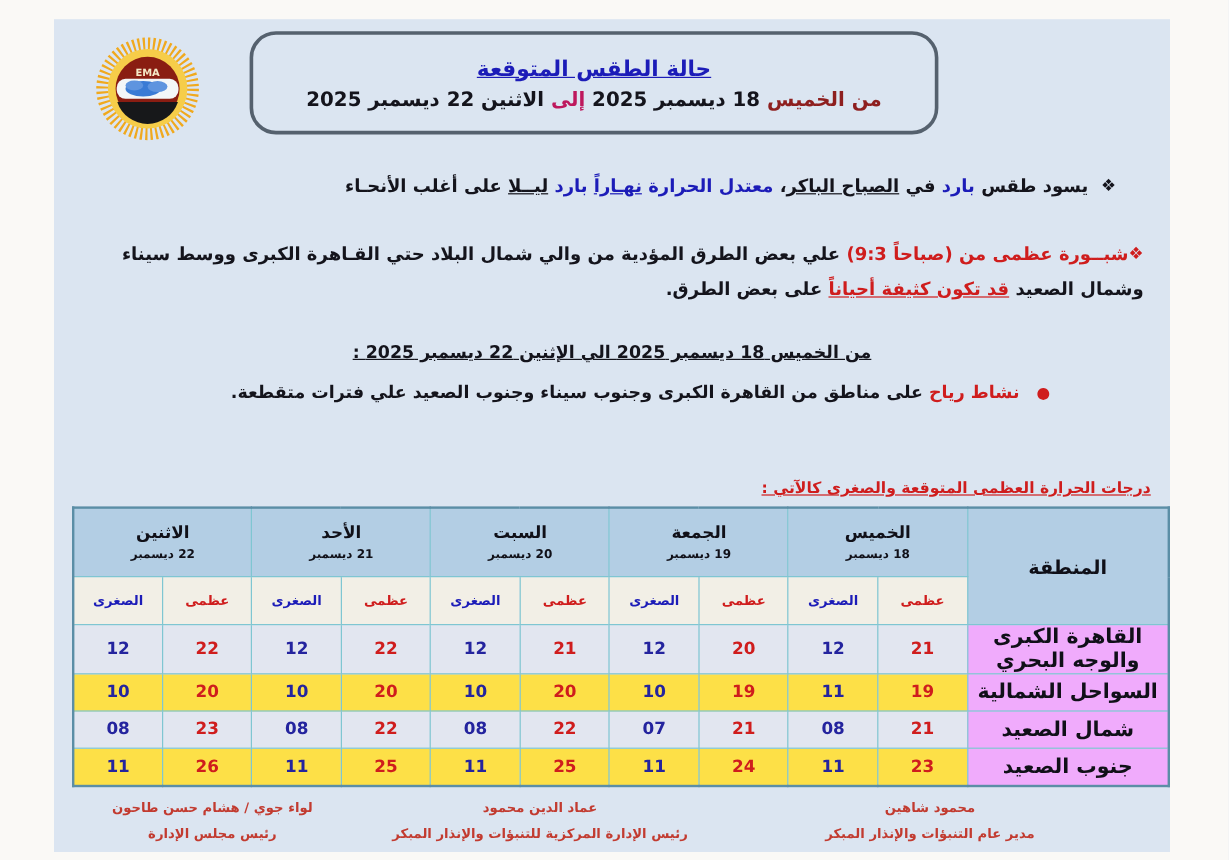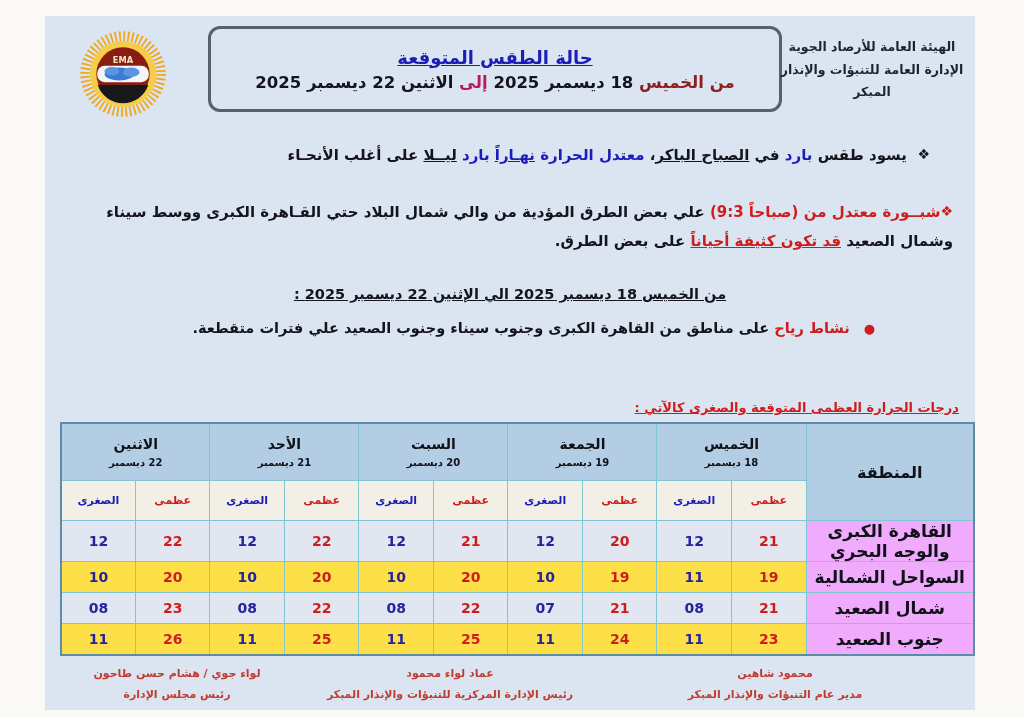--- a/index.html
+++ b/index.html
@@ -10,21 +10,21 @@
     overflow:hidden;
   }
   .page{
     position:absolute;left:45px;top:16px;width:930px;height:694px;
     background:#dbe5f1;
   }
   
   .logo{position:absolute;left:32px;top:12px;width:92px;height:92px;}
   .title-box{
     position:absolute;left:163px;top:10px;width:568px;height:80px;
-    border:3px solid #55616e;border-radius:12px;
+    border:3px solid #55616e;border-radius:22px;
     display:flex;flex-direction:column;justify-content:center;align-items:center;
     gap:5px;
   }
   .title-line1{
     color:#1c1cb8;font-size:18px;font-weight:bold;
     text-decoration:underline;
   }
   .title-line2{font-size:16.5px;font-weight:bold;color:#14141c;direction:rtl;}
   .title-line2 .dred{color:#8e1f1f;}
   .title-line2 .blue{color:#be185d;}
@@ -105,28 +105,24 @@
       <ellipse cx="38" cy="47" rx="8" ry="4.5" fill="#5e94df"></ellipse>
       <text x="50" y="38" text-anchor="middle" font-size="9" font-weight="bold" fill="#f5e9c8">EMA</text>
     </svg>
   </div>
 
   <div class="title-box">
     <div class="title-line1">حالة الطقس المتوقعة</div>
     <div class="title-line2"><span class="dred">من الخميس </span><span>18 ديسمبر 2025 </span><span class="blue">إلى </span><span>الاثنين 22 ديسمبر 2025</span></div>
   </div>
 
-  <div class="agency">
-    <div>الهيئة العامة للأرصاد الجوية</div>
-    <div>الإدارة العامة للتنبؤات والإنذار المبكر</div>
-  </div>
 
   <div class="para b1"><span class="bullet-glyph">❖</span>&nbsp;&nbsp;<span>يسود طقس </span><span class="blue">بارد</span><span> في </span><span class="u">الصباح الباكر</span><span>، </span><span class="blue">معتدل الحرارة </span><span class="blue u">نهـاراً</span><span class="blue"> بارد </span><span class="u">ليــلا</span><span> على أغلب الأنحـاء</span></div>
 
-  <div class="para b2"><span class="bullet-glyph red">❖</span><span class="red">شبــورة معتدل من </span><span class="red" dir="ltr">(9:3 صباحاً)</span><span> علي بعض الطرق المؤدية من والي شمال البلاد حتي القـاهرة الكبرى ووسط سيناء وشمال الصعيد </span><span class="red u">قد تكون كثيفة أحياناً</span><span> على بعض الطرق.</span></div>
+  <div class="para b2"><span class="bullet-glyph red">❖</span><span class="red">شبــورة عظمى من </span><span class="red" dir="ltr">(9:3 صباحاً)</span><span> علي بعض الطرق المؤدية من والي شمال البلاد حتي القـاهرة الكبرى ووسط سيناء وشمال الصعيد </span><span class="red u">قد تكون كثيفة أحياناً</span><span> على بعض الطرق.</span></div>
 
   <div class="period-heading">من الخميس 18 ديسمبر 2025 الي الإثنين 22 ديسمبر 2025 :</div>
 
   <div class="para b3"><span class="dot">●</span><span class="red">نشاط رياح</span><span> على مناطق من القاهرة الكبرى وجنوب سيناء وجنوب الصعيد علي فترات متقطعة.</span></div>
 
   <div class="tbl-heading">درجات الحرارة العظمى المتوقعة والصغرى كالآتي :</div>
 
   <table class="temps">
     <colgroup>
       <col style="width:168px">
@@ -223,21 +219,21 @@
         <td class="num mn">11</td>
       </tr>
     </tbody>
   </table>
 
   <div class="sig sig-right">
     <div>محمود شاهين</div>
     <div>مدير عام التنبؤات والإنذار المبكر</div>
   </div>
   <div class="sig sig-middle">
-    <div>عماد لواء محمود</div>
+    <div>عماد الدين محمود</div>
     <div>رئيس الإدارة المركزية للتنبؤات والإنذار المبكر</div>
   </div>
   <div class="sig sig-left">
     <div>لواء جوي / هشام حسن طاحون</div>
     <div>رئيس مجلس الإدارة</div>
   </div>
 
 </div>
 
 </body></html>

